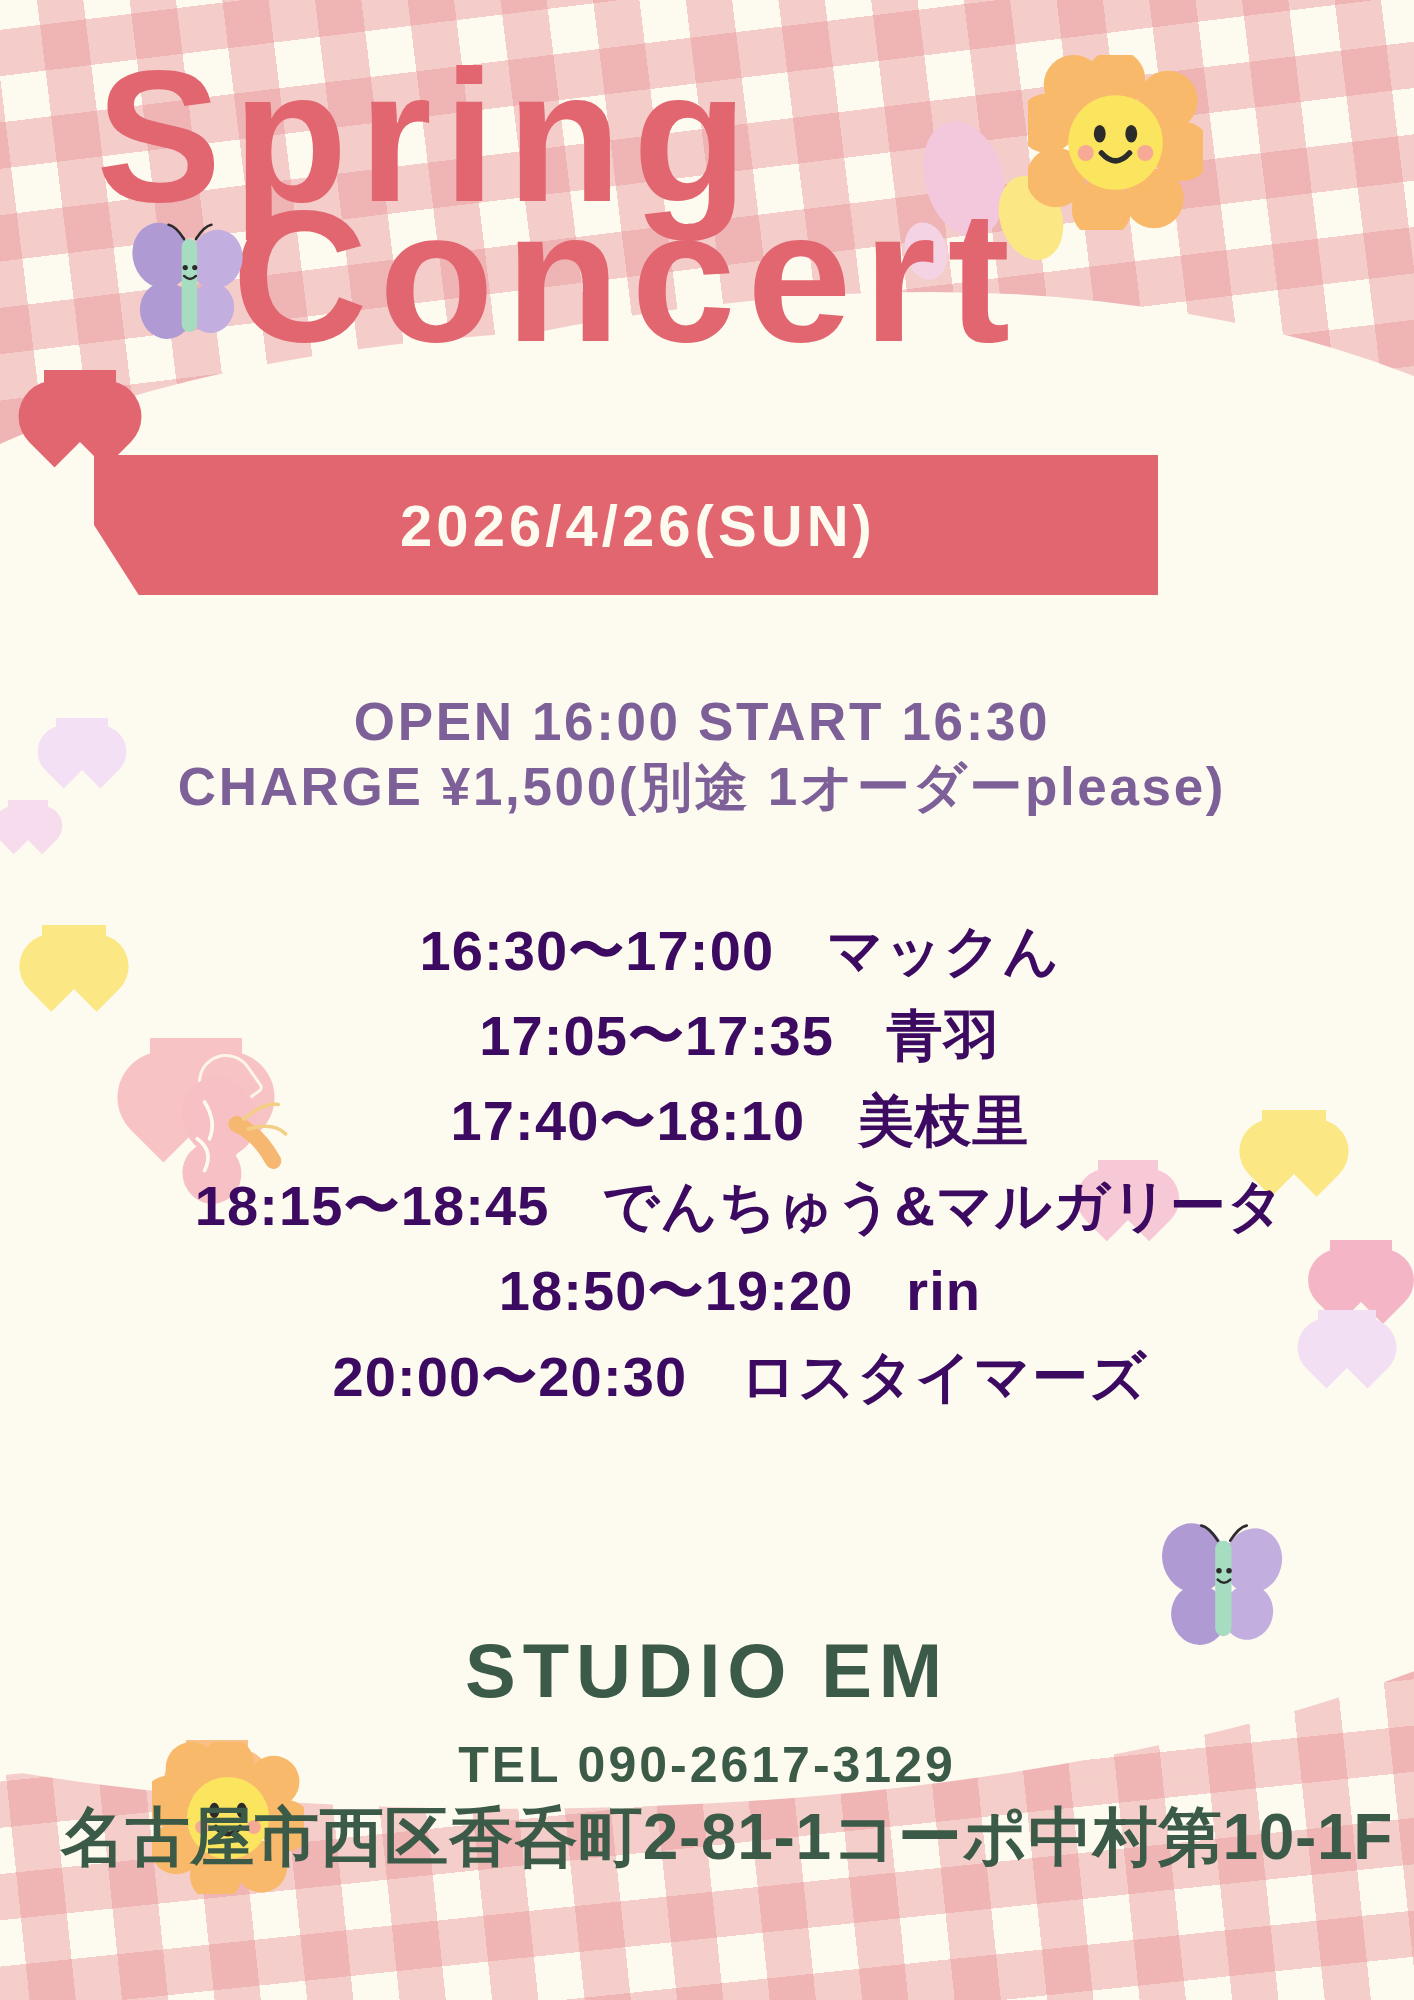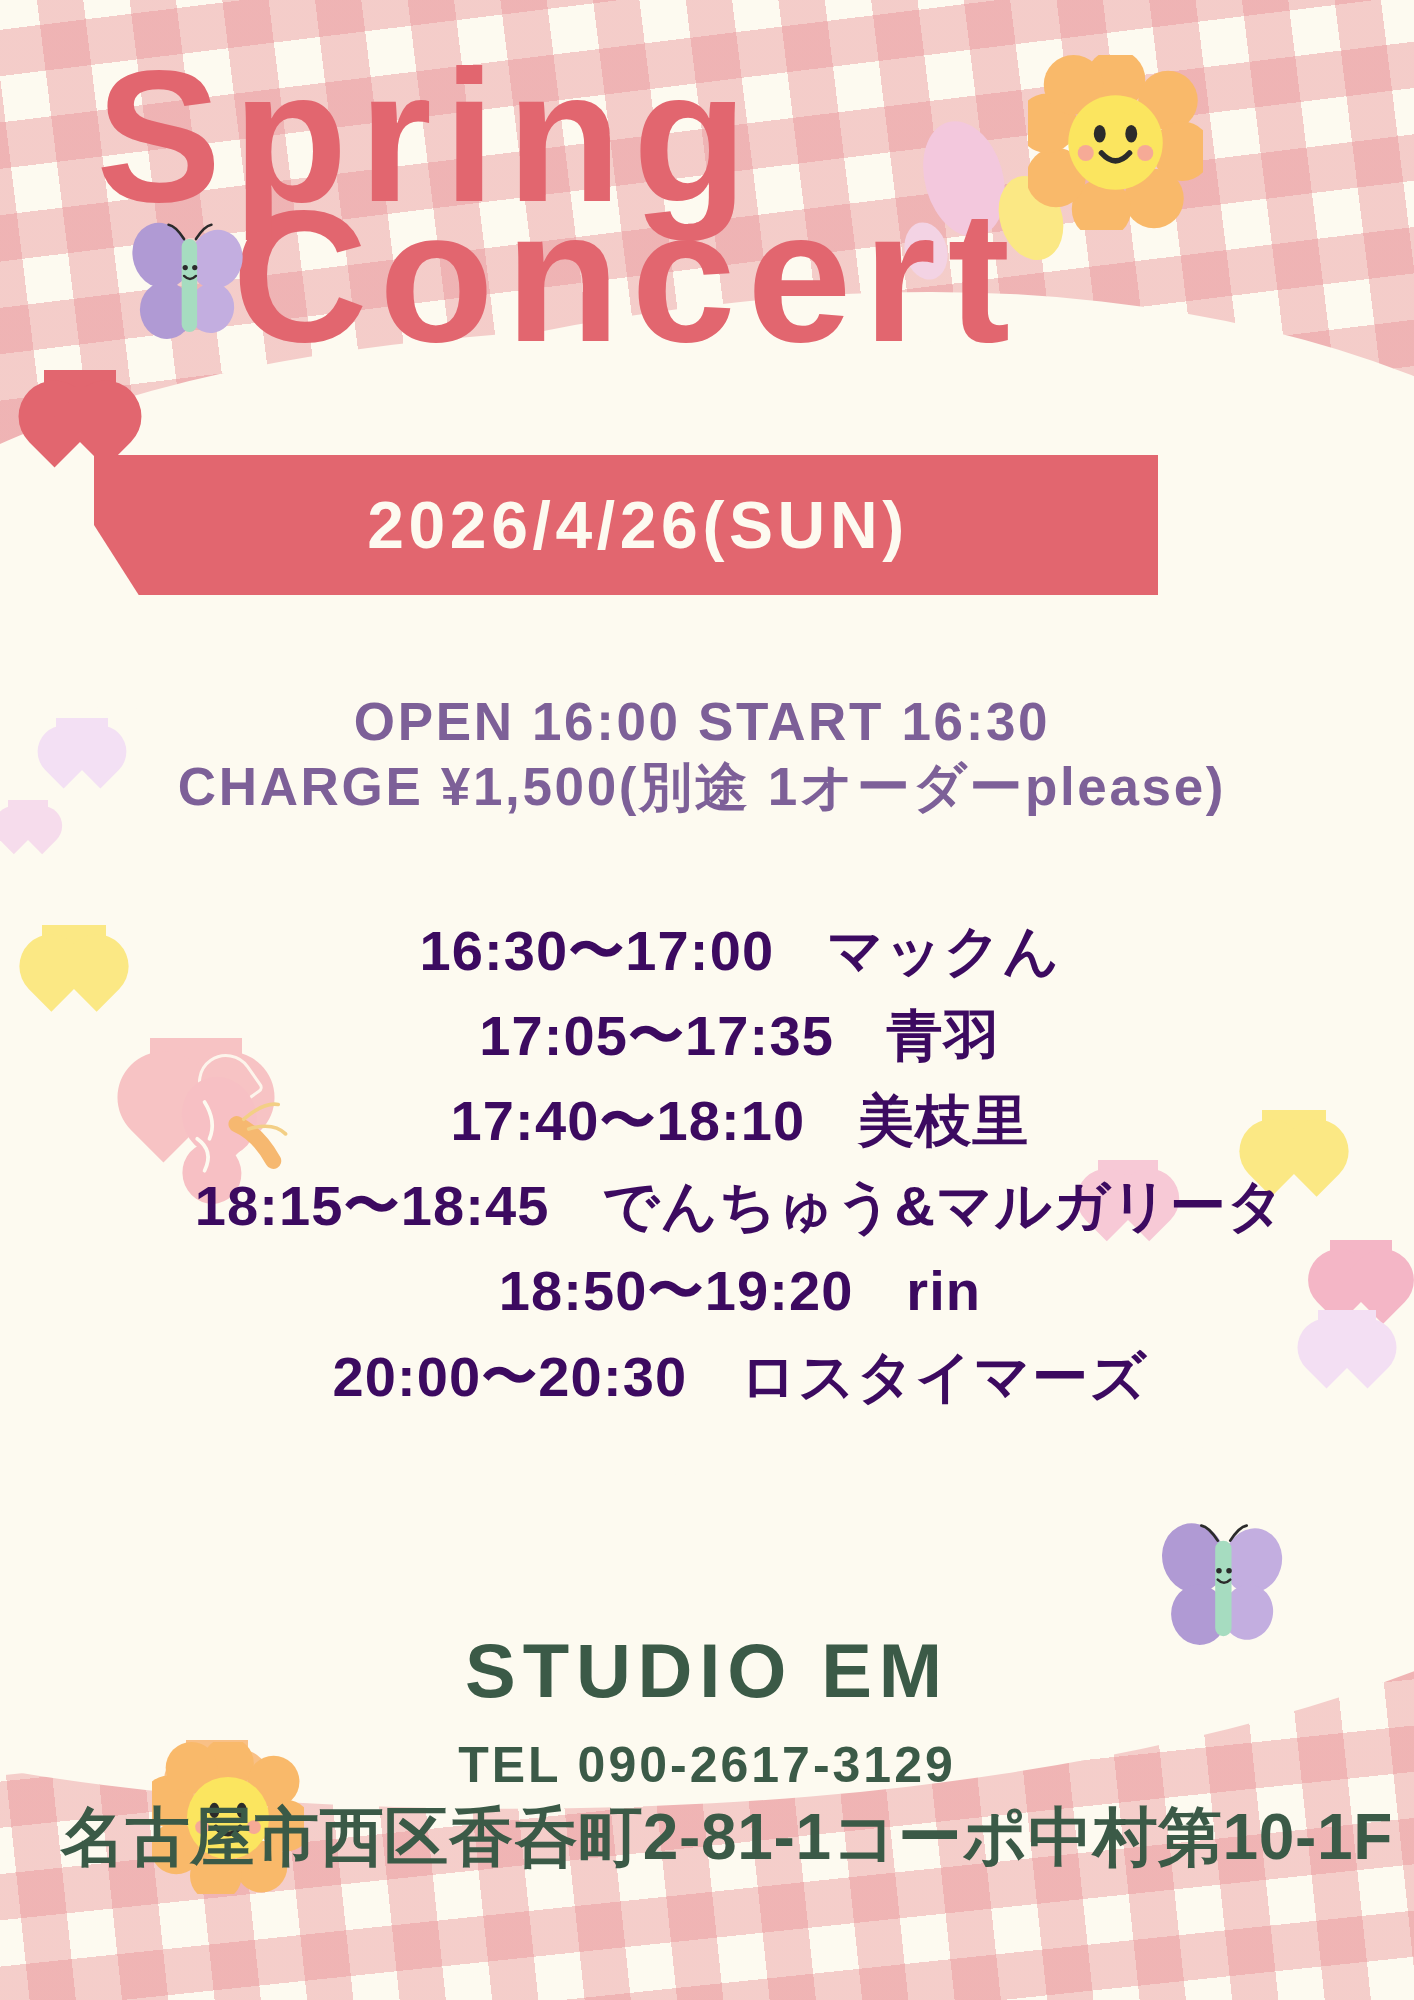--- a/index.html
+++ b/index.html
@@ -93,21 +93,21 @@
     position:absolute;
     left:94px; top:455px;
     width:1064px; height:140px;
     background:#e2666f;
     -webkit-clip-path:polygon(0 0, 100% 0, 100% 100%, 4.2% 100%, 0% 50%);
     clip-path:polygon(0 0, 100% 0, 100% 100%, 4.2% 100%, 0% 50%);
     display:flex; align-items:center; justify-content:center;
   }
   .ribbon-text {
     color:#fdfaf0;
-    font-size:66px;
+    font-size:58px;
     font-weight:700;
     letter-spacing:.07em;
     white-space:nowrap;
     padding-left:24px;
   }
 
   
   .info-block {
     position:absolute; left:0; top:690px; width:1404px;
     text-align:center; color:#7d6098;

